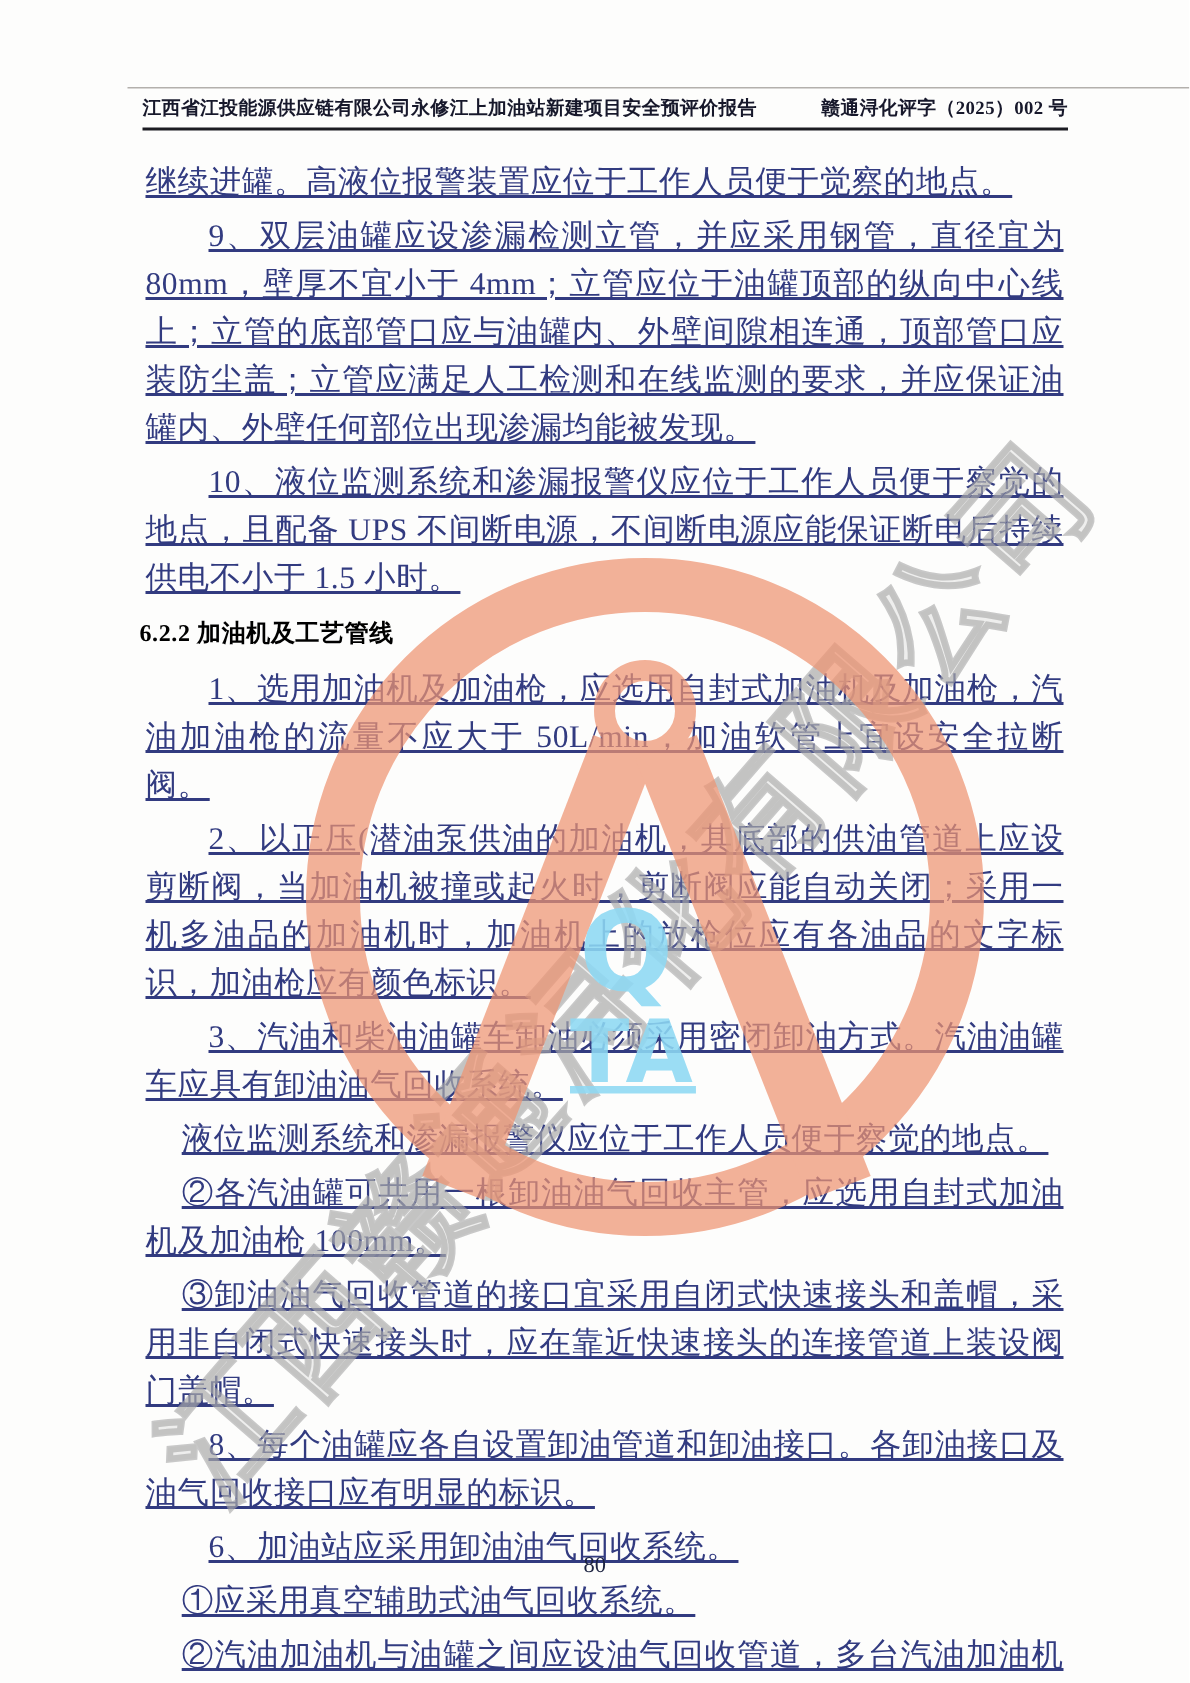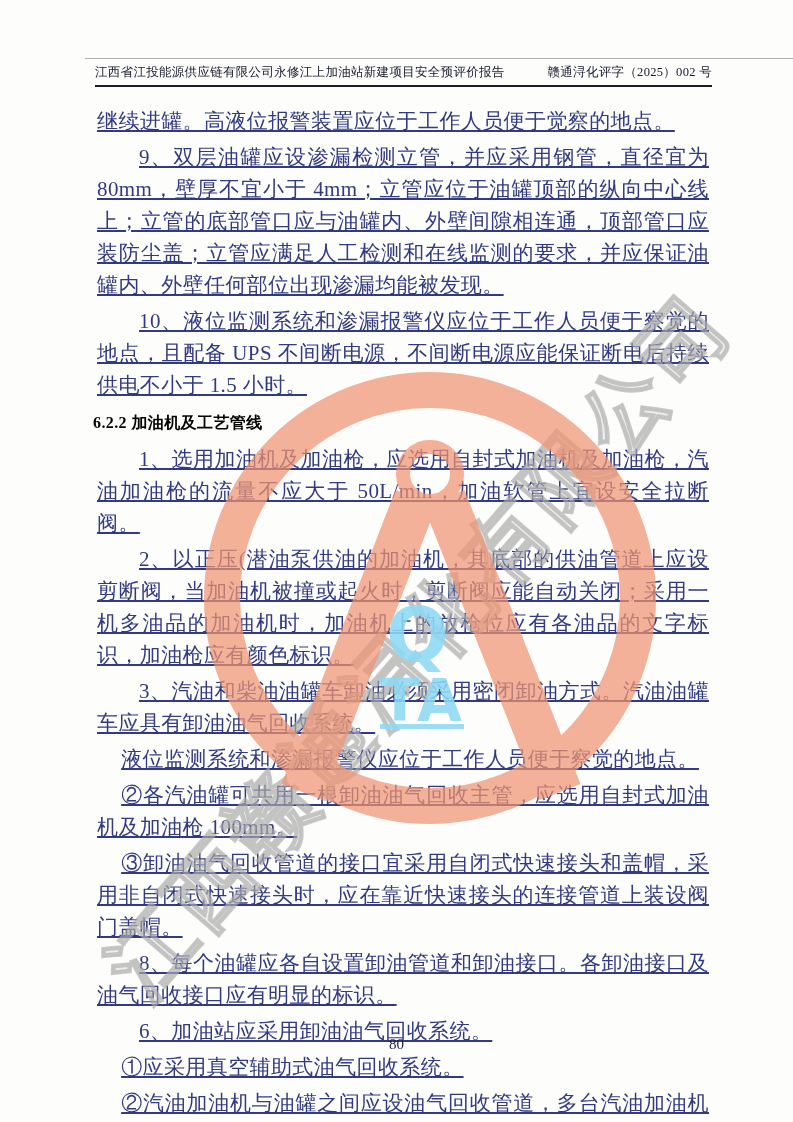--- a/index.html
+++ b/index.html
@@ -20,21 +20,21 @@
   }
   header.hdr {
     position: absolute;
     left: 95px; top: 64px;
     width: 617px;
     display: flex;
     justify-content: space-between;
     align-items: flex-end;
     padding-bottom: 4px;
     border-bottom: 2.5px solid #1c1c22;
-    font-weight: normal;
+    font-weight: bold;
     font-size: 12.5px;
     color: #17182b;
     letter-spacing: 0.3px;
   }
   main.body-text {
     position: absolute;
     left: 93px; top: 101px;
     width: 620px;
     font-size: 21px;
     line-height: 32px;

